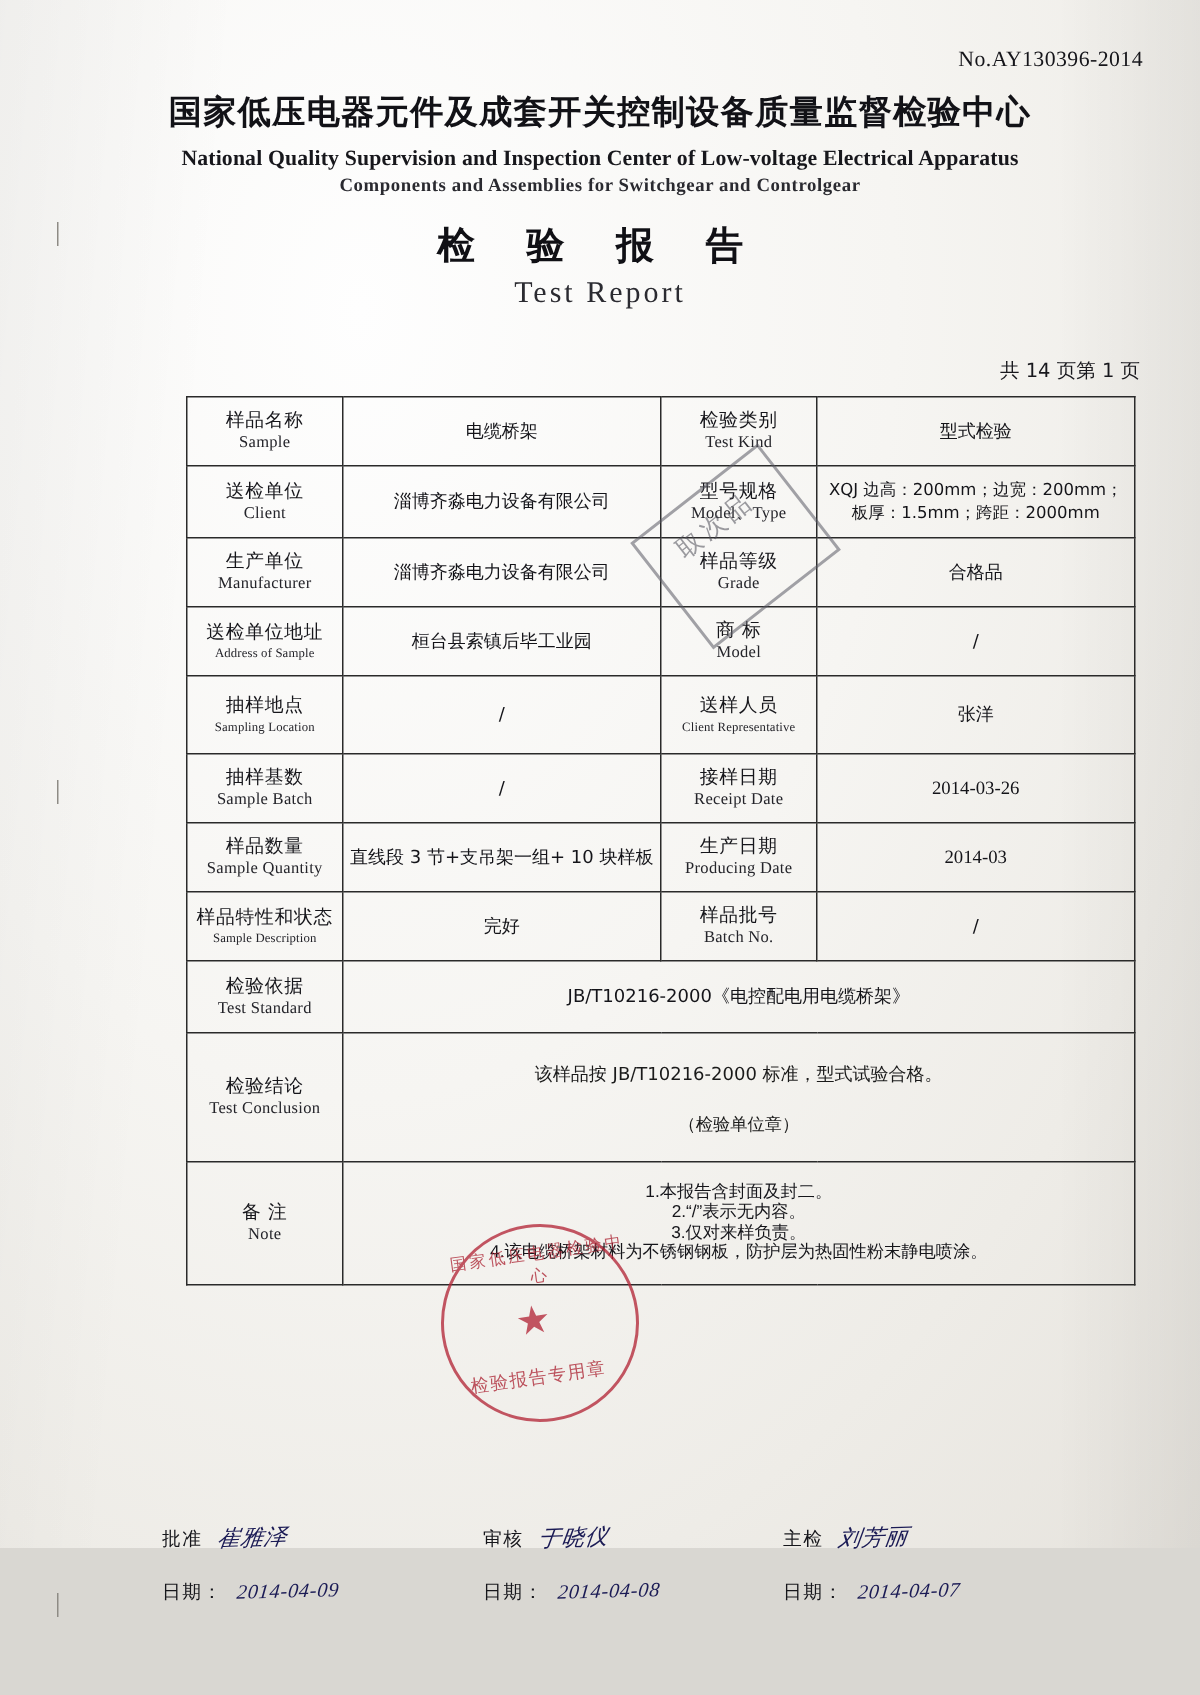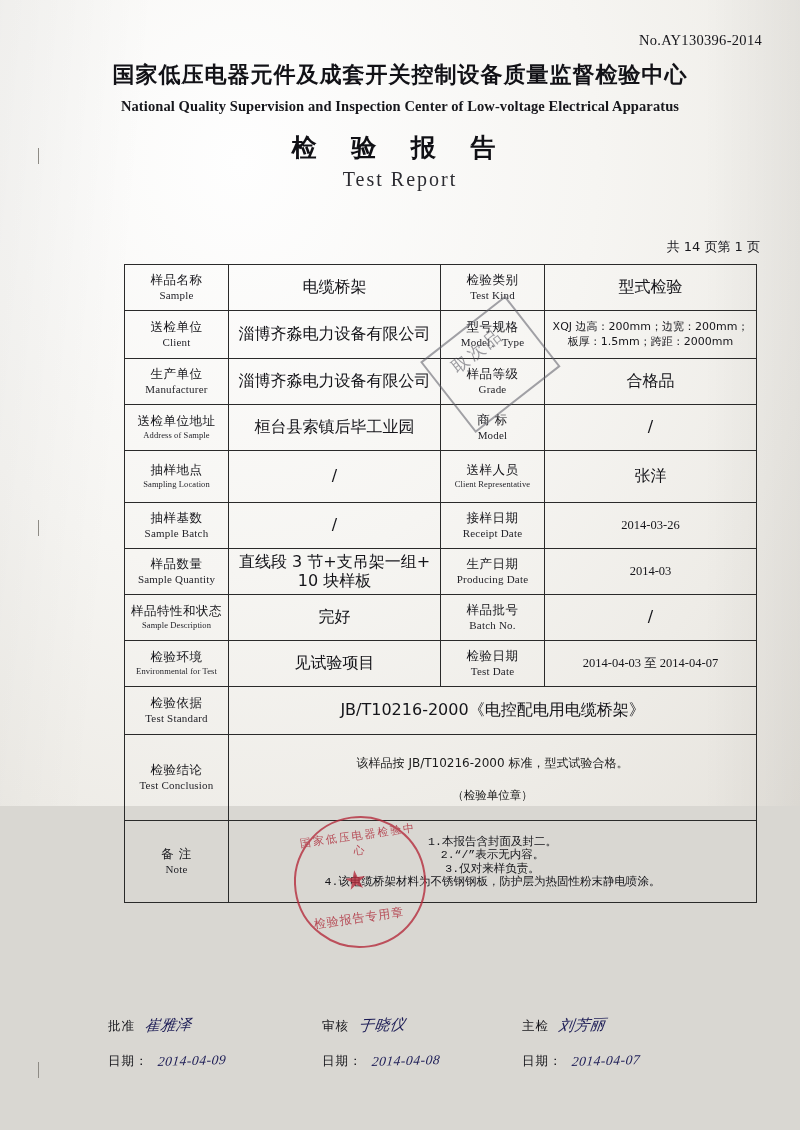--- a/index.html
+++ b/index.html
@@ -13,21 +13,21 @@
     font-family: "Liberation Serif", serif;
     color: #1a1a1a;
     position: relative;
     overflow: hidden;
   }
   
   #page {
     position: absolute;
     left: 0; top: 0;
     width: 800px;
-    height: 806px;
+    height: 1032px;
     background:
       radial-gradient(ellipse at 30% 20%, #fefefe 0%, #f6f5f2 45%, #eeece7 75%, #e6e3dd 100%);
   }
   #page:before {
     content: "";
     position: absolute;
     left: 0; top: 0; right: 0; bottom: 0;
     background:
       linear-gradient(95deg, rgba(0,0,0,0.035) 0%, rgba(255,255,255,0) 18%),
       linear-gradient(270deg, rgba(0,0,0,0.05) 0%, rgba(255,255,255,0) 12%);
@@ -130,39 +130,39 @@
     display: block;
     margin-top: 2px;
     letter-spacing: 0.2px;
   }
   .lbl .en.small {
     font-size: 8.5px;
     letter-spacing: 0.1px;
   }
   .val {
     font-family: "DejaVu Sans", sans-serif;
-    font-size: 16px;
+    font-size: 12px;
     color: #141419;
   }
   .val.num {
     font-family: "Liberation Serif", serif;
     font-size: 12.5px;
   }
   .val.tiny {
     font-size: 11px;
     line-height: 1.3;
   }
   .col-v1 { width: 212px; }
   .col-l2 { width: 104px; }
   .col-v2 { width: 212px; }
 
   .note-cell {
     text-align: left;
     padding: 7px 9px !important;
-    font-family: Liberation Mono, monospace;
+    font-family: Liberation Sans, sans-serif;
     font-size: 11.5px;
     line-height: 1.55;
     color: #15151a;
   }
   .note-cell div { white-space: nowrap; }
 
   .conclusion-text {
     font-family: "DejaVu Sans", sans-serif;
     font-size: 12px;
   }
@@ -298,20 +298,21 @@
 </head>
 <body>
 
 <div id="page">
 
   <div class="docno">No.AY130396-2014</div>
 
   <div class="title-block">
     <div class="cn-title">国家低压电器元件及成套开关控制设备质量监督检验中心</div>
     <div class="en-title1">National Quality Supervision and Inspection Center of Low-voltage Electrical Apparatus</div>
+    <div class="en-title2">Components and Assemblies for Switchgear and Controlgear</div>
     <div class="report-cn">检 验 报 告</div>
     <div class="report-en">Test Report</div>
   </div>
 
   <div class="pageinfo">共 14 页第 1 页</div>
 
   <table class="main">
     <colgroup>
       <col class="lbl">
         <col class="col-v1">
@@ -416,32 +417,20 @@
           <span class="en small">Sample Description</span>
         </td>
         <td class="val">完好</td>
         <td class="lbl">
           <span class="cn">样品批号</span>
           <span class="en">Batch No.</span>
         </td>
         <td class="val">/</td>
       </tr>
 
-      <tr style="height:46px">
-        <td class="lbl">
-          <span class="cn">检验环境</span>
-          <span class="en small">Environmental for Test</span>
-        </td>
-        <td class="val">见试验项目</td>
-        <td class="lbl">
-          <span class="cn">检验日期</span>
-          <span class="en">Test Date</span>
-        </td>
-        <td class="val num">2014-04-03 至 2014-04-07</td>
-      </tr>
 
       <tr style="height:48px">
         <td class="lbl">
           <span class="cn">检验依据</span>
           <span class="en">Test Standard</span>
         </td>
         <td class="val" colspan="3">JB/T10216-2000《电控配电用电缆桥架》</td>
       </tr>
 
 

